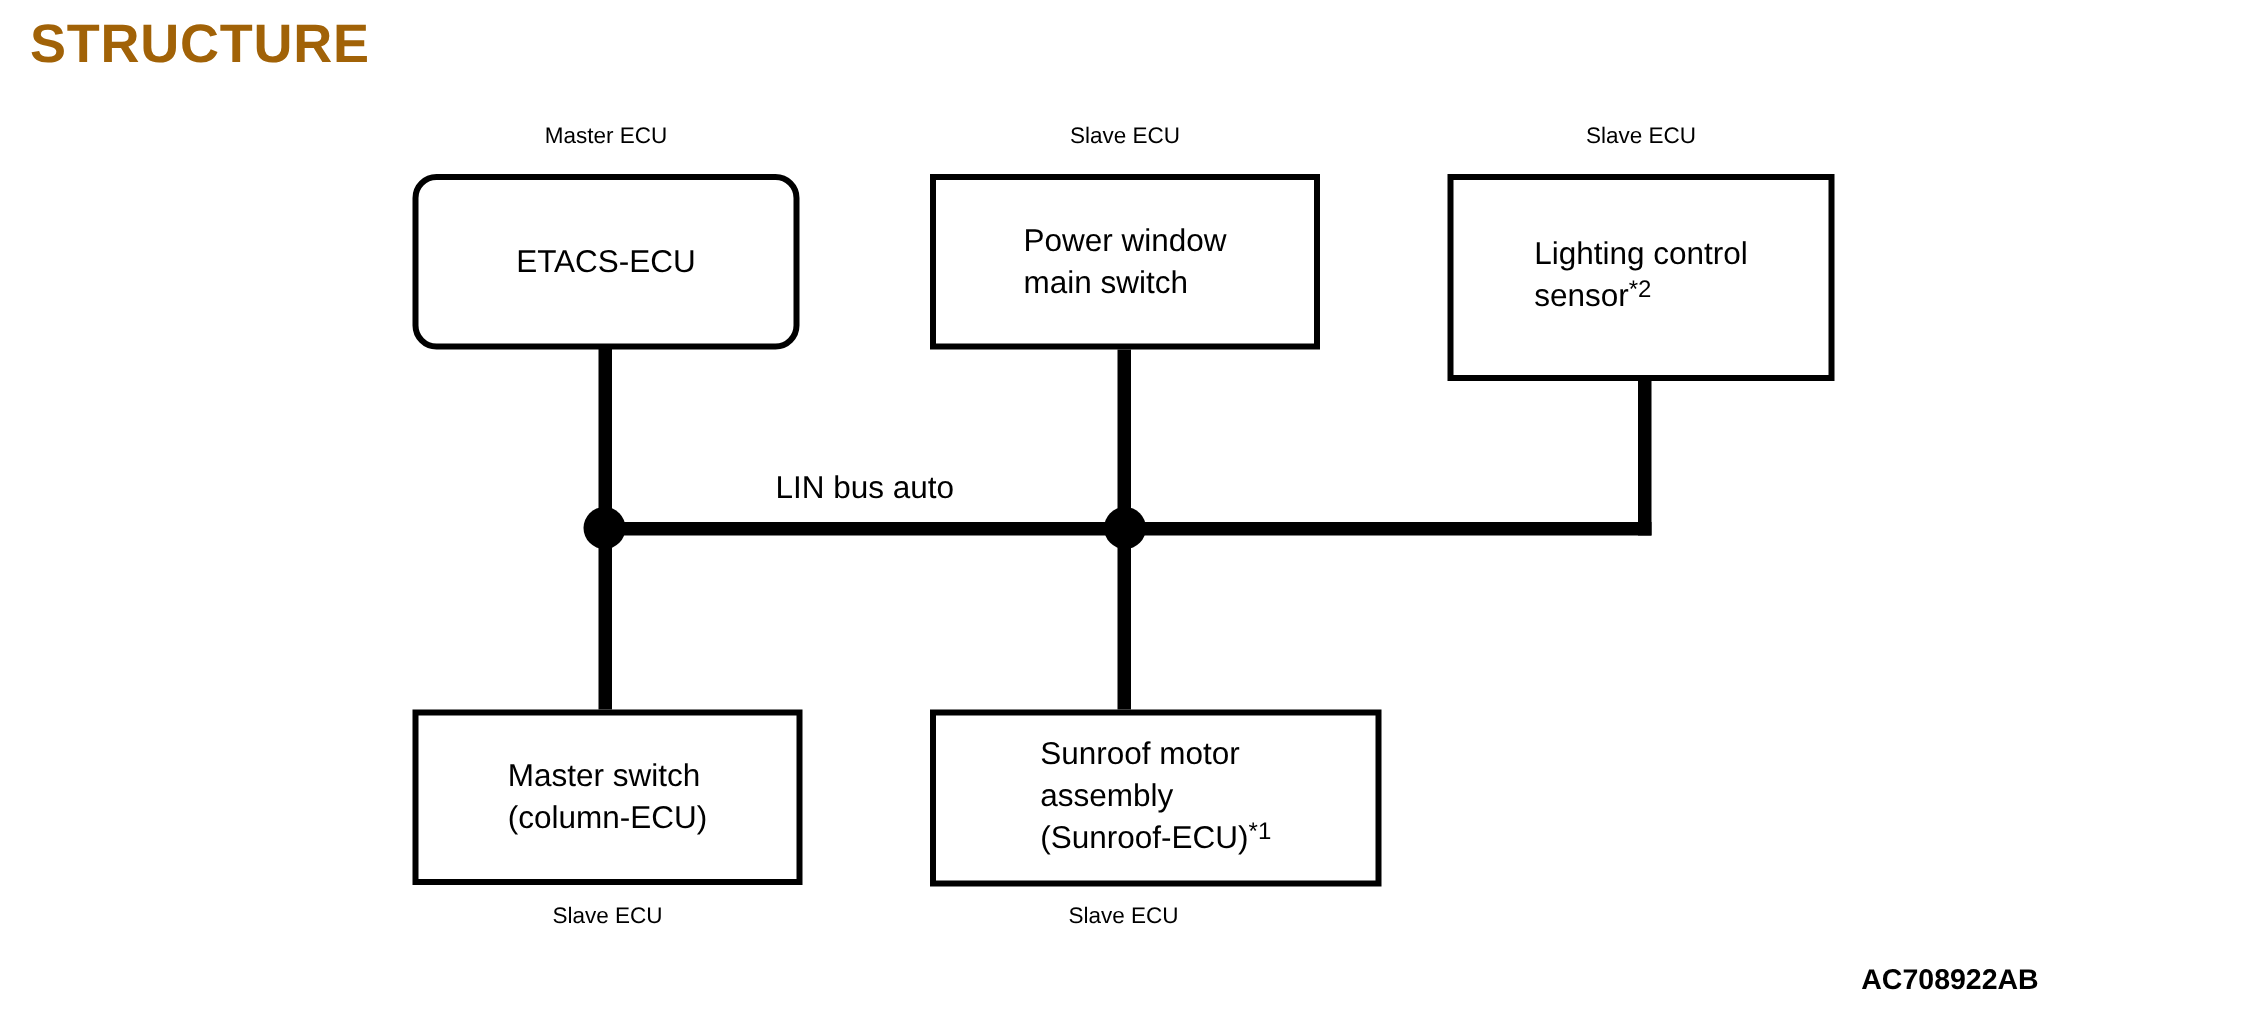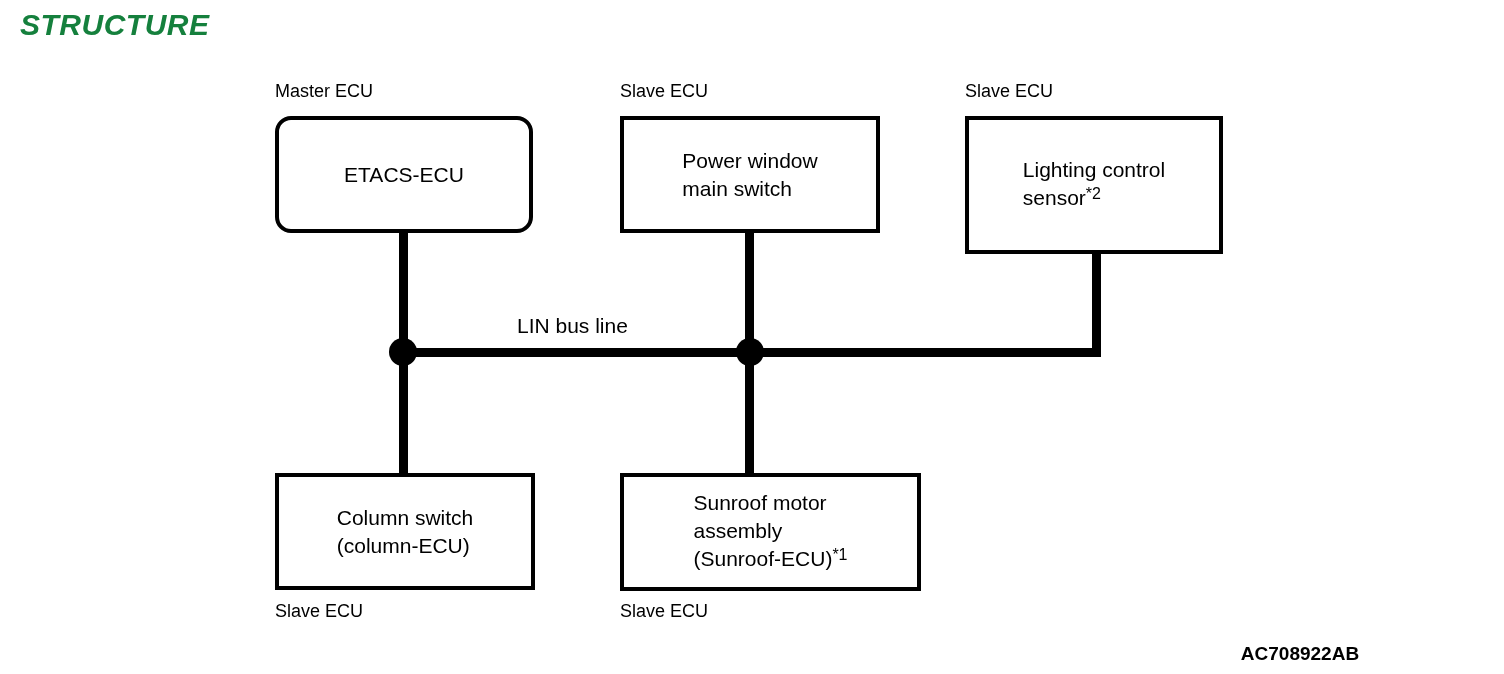--- a/index.html
+++ b/index.html
@@ -14,30 +14,30 @@
     background: #ffffff;
     font-family: "Liberation Sans", "DejaVu Sans", sans-serif;
     color: #000000;
     overflow: hidden;
   }
   .title {
     position: absolute;
     left: 20px;
     top: 8px;
     margin: 0;
-    font-size: 30px;
+    font-size: 36px;
     font-weight: bold;
     letter-spacing: 0.5px;
-    color: #15803d;
-    font-style: italic;
+    color: #a16207;
   }
   .role-label {
     position: absolute;
     height: 26px;
-    font-size: 18px;
+    font-size: 15px;
+    text-align: center;
     line-height: 26px;
     white-space: nowrap;
   }
   .node-box {
     position: absolute;
     box-sizing: border-box;
     border: 4px solid #000000;
     background: #ffffff;
     display: flex;
     align-items: center;
@@ -121,21 +121,21 @@
   <div class="role-label rl-2">Slave ECU</div>
   <div class="role-label rl-3">Slave ECU</div>
 
   <div class="conn v-line-1"></div>
   <div class="conn v-line-2"></div>
   <div class="conn v-line-3"></div>
   <div class="conn bus-line"></div>
   <div class="junction-dot dot-1"></div>
   <div class="junction-dot dot-2"></div>
 
-  <div class="bus-label">LIN bus line</div>
+  <div class="bus-label">LIN bus auto</div>
 
   <div class="node-box box-1">
     <div class="node-text center">
       <div>ETACS-ECU</div>
     </div>
   </div>
 
   <div class="node-box box-2">
     <div class="node-text">
       <div>Power window</div>
@@ -145,21 +145,21 @@
 
   <div class="node-box box-3">
     <div class="node-text">
       <div>Lighting control</div>
       <div><span>sensor</span><span class="sup">*2</span></div>
     </div>
   </div>
 
   <div class="node-box box-4">
     <div class="node-text">
-      <div>Column switch</div>
+      <div>Master switch</div>
       <div>(column-ECU)</div>
     </div>
   </div>
 
   <div class="node-box box-5">
     <div class="node-text">
       <div>Sunroof motor</div>
       <div>assembly</div>
       <div><span>(Sunroof-ECU)</span><span class="sup">*1</span></div>
     </div>

